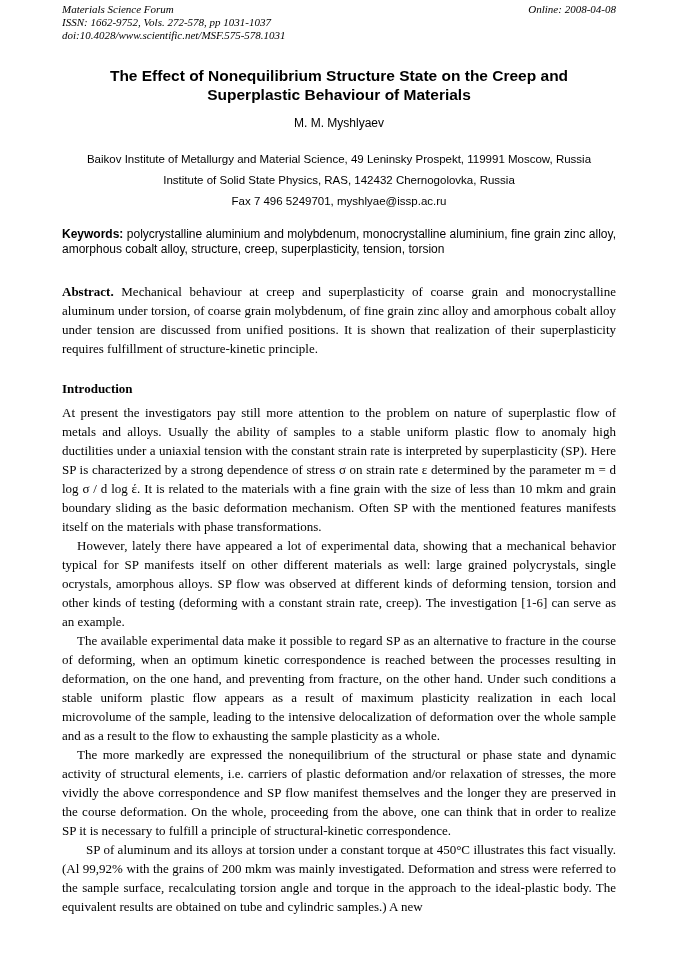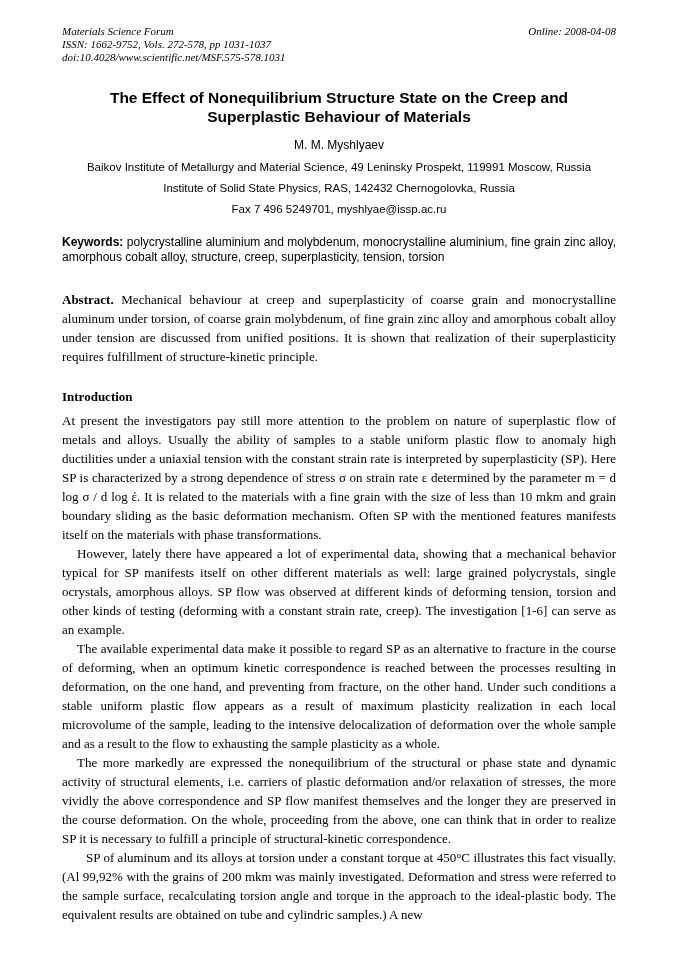--- a/index.html
+++ b/index.html
@@ -5,21 +5,21 @@
   html, body { margin: 0; padding: 0; background: #e8e8e8; }
   .page {
     position: relative;
     width: 678px;
     height: 959px;
     margin: 0 auto;
     background: #ffffff;
     color: #000000;
     font-family: "Liberation Serif", serif;
     box-sizing: border-box;
-    padding: 25px 62px 0 62px;
+    padding: 3px 62px 0 62px;
     overflow: hidden;
   }
   .hdr {
     font-style: italic;
     font-size: 11px;
     line-height: 13px;
     font-family: "Liberation Serif", serif;
   }
   .hdr-row { display: flex; justify-content: space-between; }
   .title {
@@ -40,21 +40,21 @@
     font-weight: normal;
   }
   .affil {
     font-family: "Liberation Sans", sans-serif;
     font-size: 11.5px;
     line-height: 14px;
     text-align: center;
     max-width: 530px;
     margin: 7px auto 0 auto;
   }
-  .affil-first { margin-top: 6px; max-width: 510px; }
+  .affil-first { margin-top: 20px; max-width: 510px; }
   .kw {
     font-family: "Liberation Sans", sans-serif;
     font-size: 12px;
     line-height: 14.5px;
     text-align: justify;
     margin: 19px 0 4px 0;
   }
   .kw .b { font-weight: bold; }
   .body {
     font-size: 13px;

